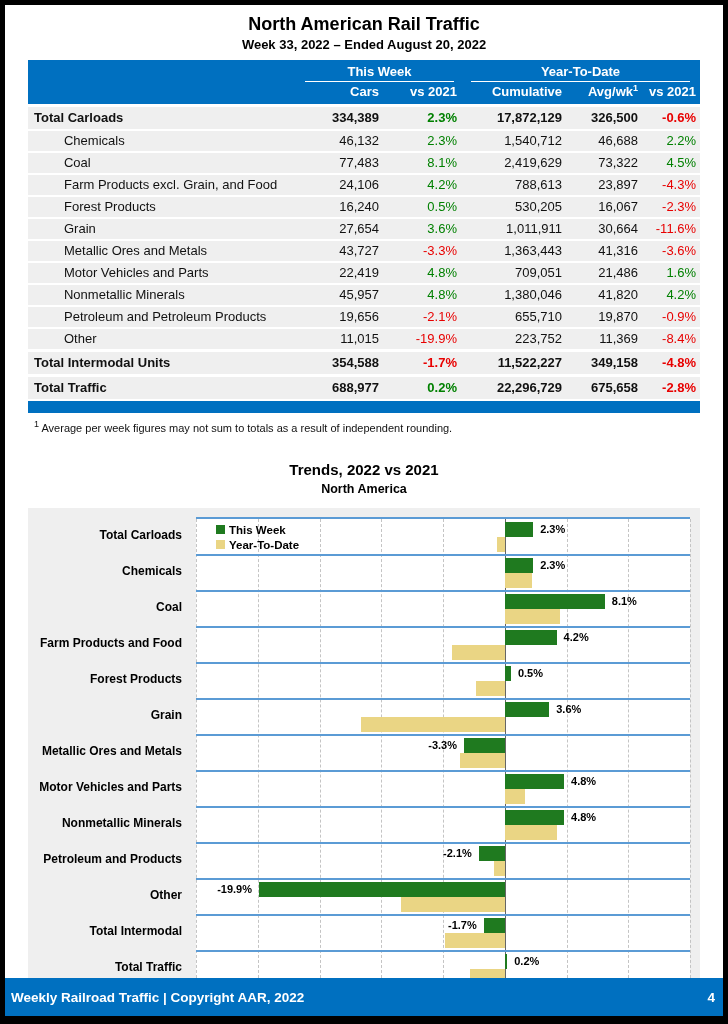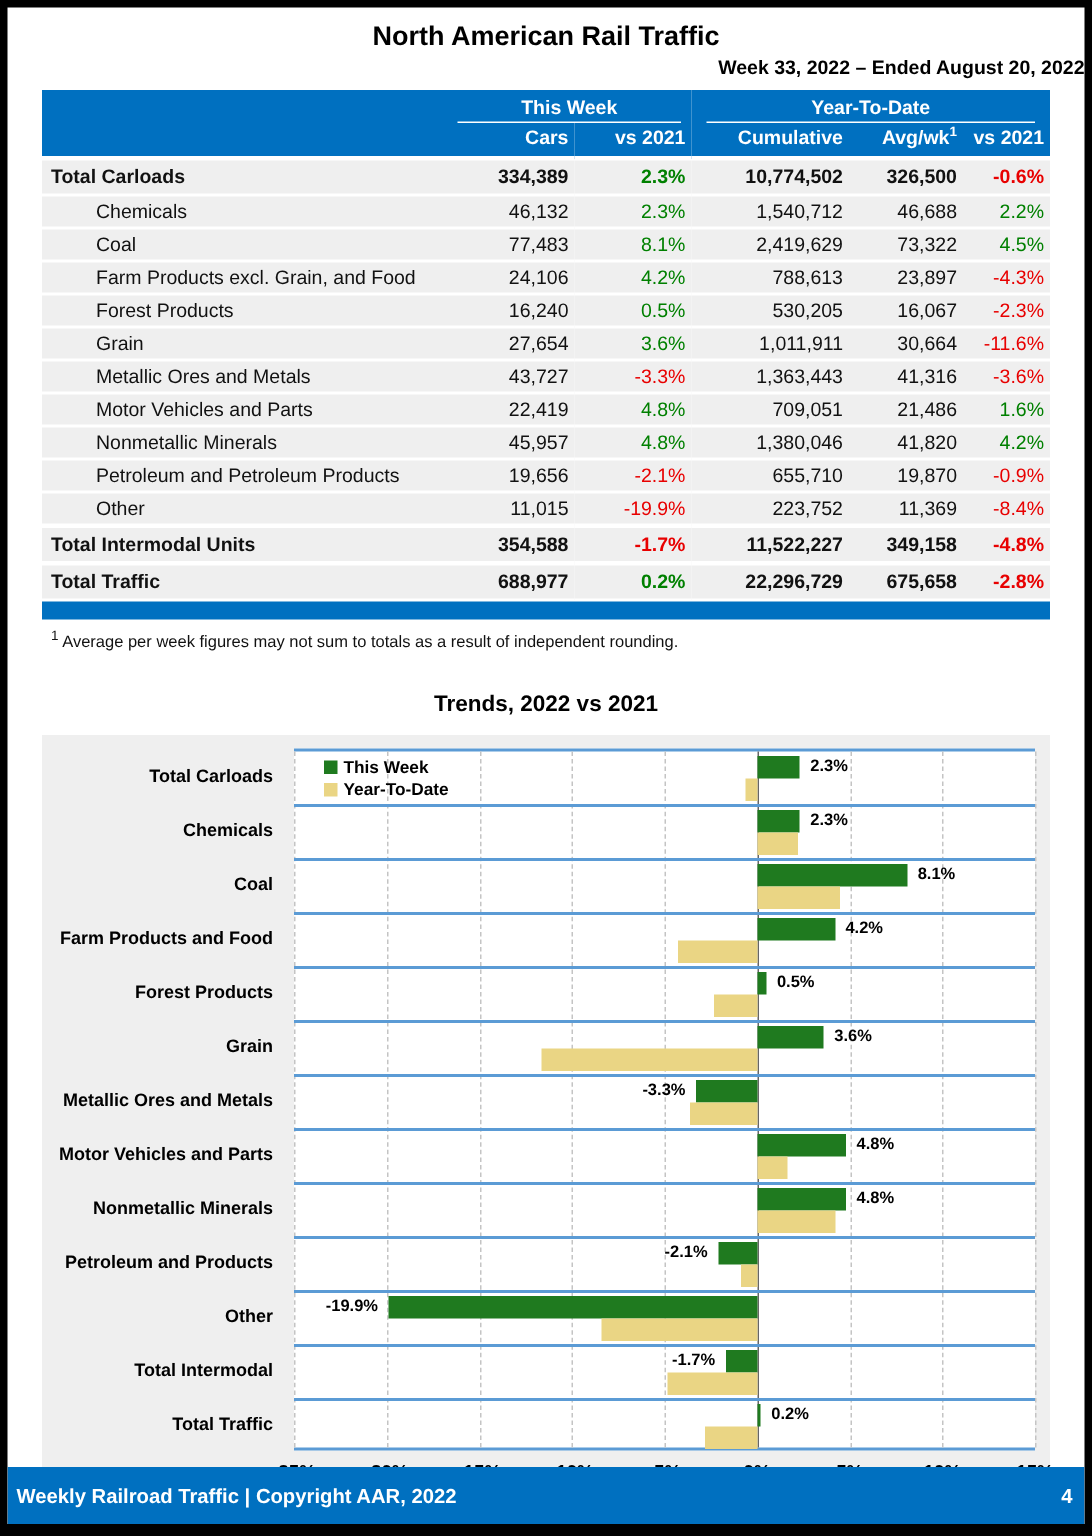--- a/index.html
+++ b/index.html
@@ -10,21 +10,21 @@
     position: relative;
     width: 728px;
     height: 1024px;
     background: #ffffff;
     border: 5px solid #000;
     border-bottom-width: 8px;
     overflow: hidden;
   }
 
   .report-title { margin-top: 9px; text-align: center; font-size: 18px; font-weight: bold; color: #000; }
-  .report-subtitle { margin-top: 2px; text-align: right; font-size: 13px; font-weight: bold; color: #000; }
+  .report-subtitle { margin-top: 2px; text-align: center; font-size: 13px; font-weight: bold; color: #000; }
 
   
   .traffic-table {
     width: 672px; margin: 8px auto 0 auto;
     border-collapse: collapse; table-layout: fixed;
     font-size: 13px;
   }
   .traffic-table thead th { background: var(--header-blue); color: #fff; font-weight: bold; }
   .group-row th { padding-top: 4px; }
   .group-label { display: inline-block; padding: 0 2px 2px 2px; }
@@ -119,21 +119,21 @@
         <th>Cumulative</th>
         <th><span>Avg/wk</span><sup>1</sup></th>
         <th>vs 2021</th>
       </tr>
     </thead>
     <tbody>
         <tr class="table-row total-row">
     <td class="name-cell">Total Carloads</td>
     <td class="num">334,389</td>
     <td class="num pct pos">2.3%</td>
-    <td class="num">10,774,502</td>
+    <td class="num">17,872,129</td>
     <td class="num">326,500</td>
     <td class="num pct neg">-0.6%</td>
   </tr>
         <tr class="table-row indent-row">
     <td class="name-cell">Chemicals</td>
     <td class="num">46,132</td>
     <td class="num pct pos">2.3%</td>
     <td class="num">1,540,712</td>
     <td class="num">46,688</td>
     <td class="num pct pos">2.2%</td>
@@ -226,20 +226,21 @@
     <td class="num">675,658</td>
     <td class="num pct neg">-2.8%</td>
   </tr>
       </tbody>
   </table>
   <div class="table-bottom-bar"></div>
 
   <div class="footnote"><sup>1</sup> <span>Average per week figures may not sum to totals as a result of independent rounding.</span></div>
 
   <div class="chart-title">Trends, 2022 vs 2021</div>
+  <div class="chart-subtitle">North America</div>
 
   <div class="chart-panel">
     <div class="chart-grid">
       <div class="cat-labels">
           <div class="cat-label">Total Carloads</div>
           <div class="cat-label">Chemicals</div>
           <div class="cat-label">Coal</div>
           <div class="cat-label">Farm Products and Food</div>
           <div class="cat-label">Forest Products</div>
           <div class="cat-label">Grain</div>

